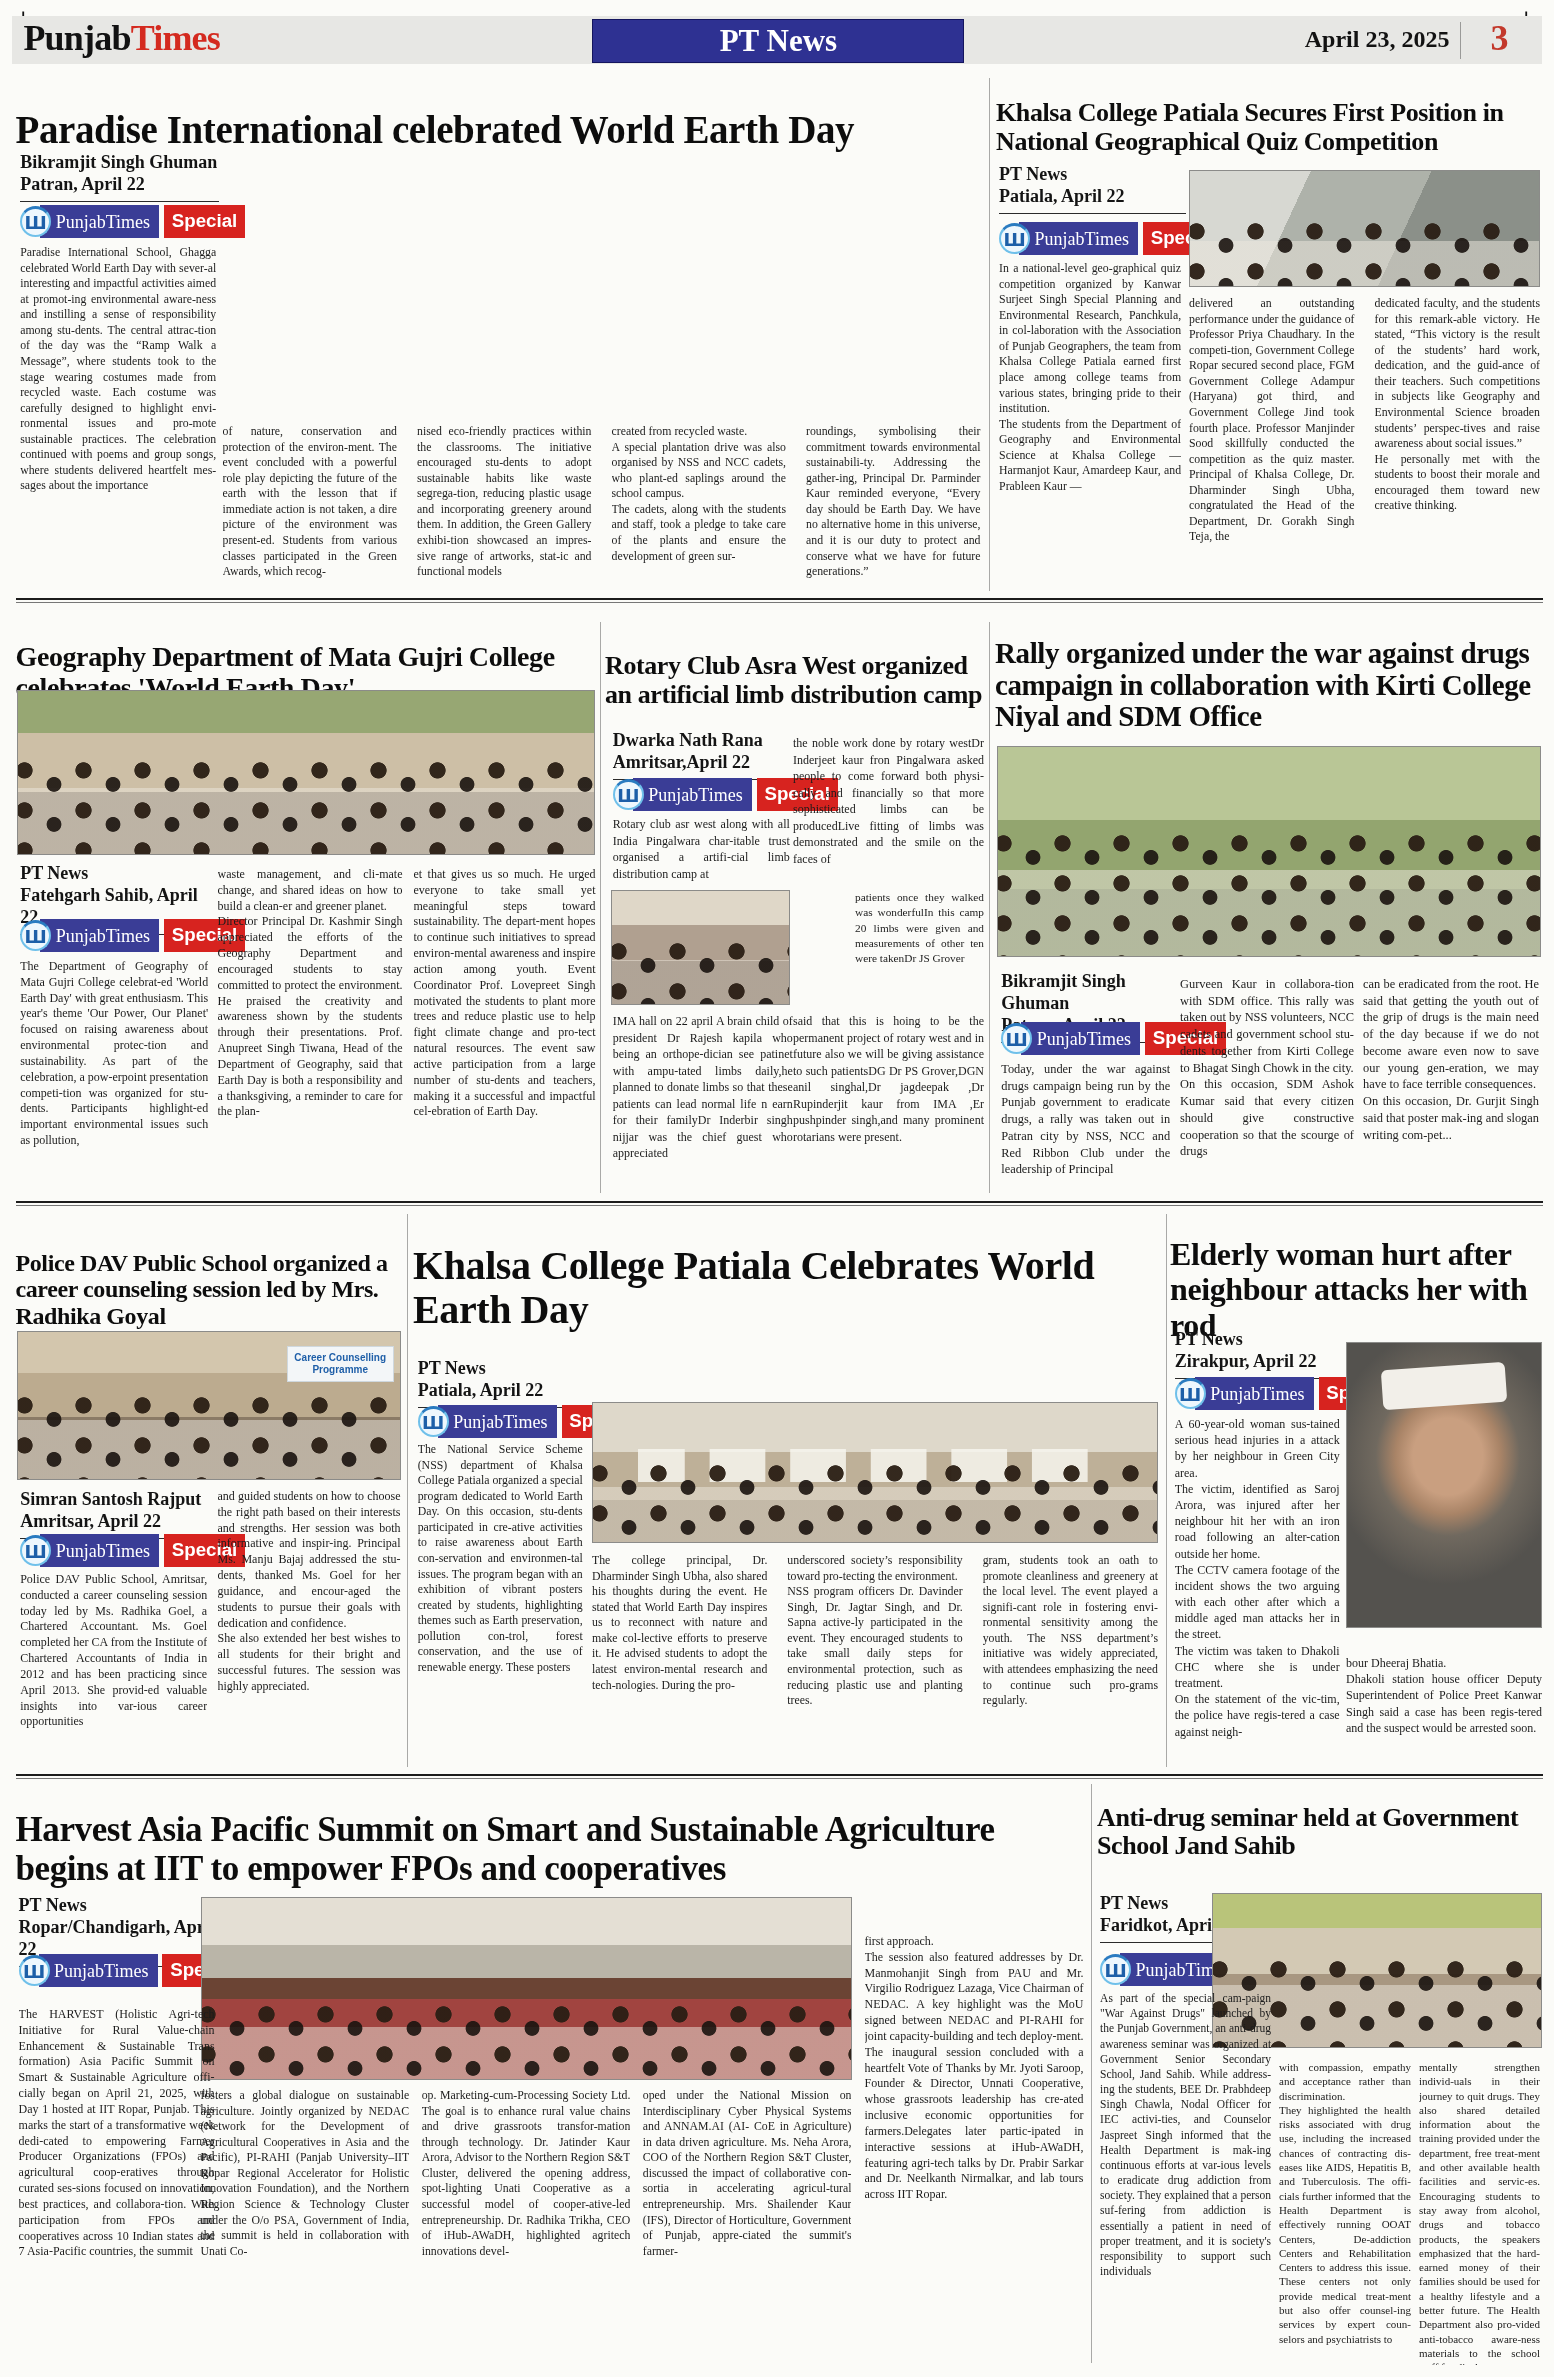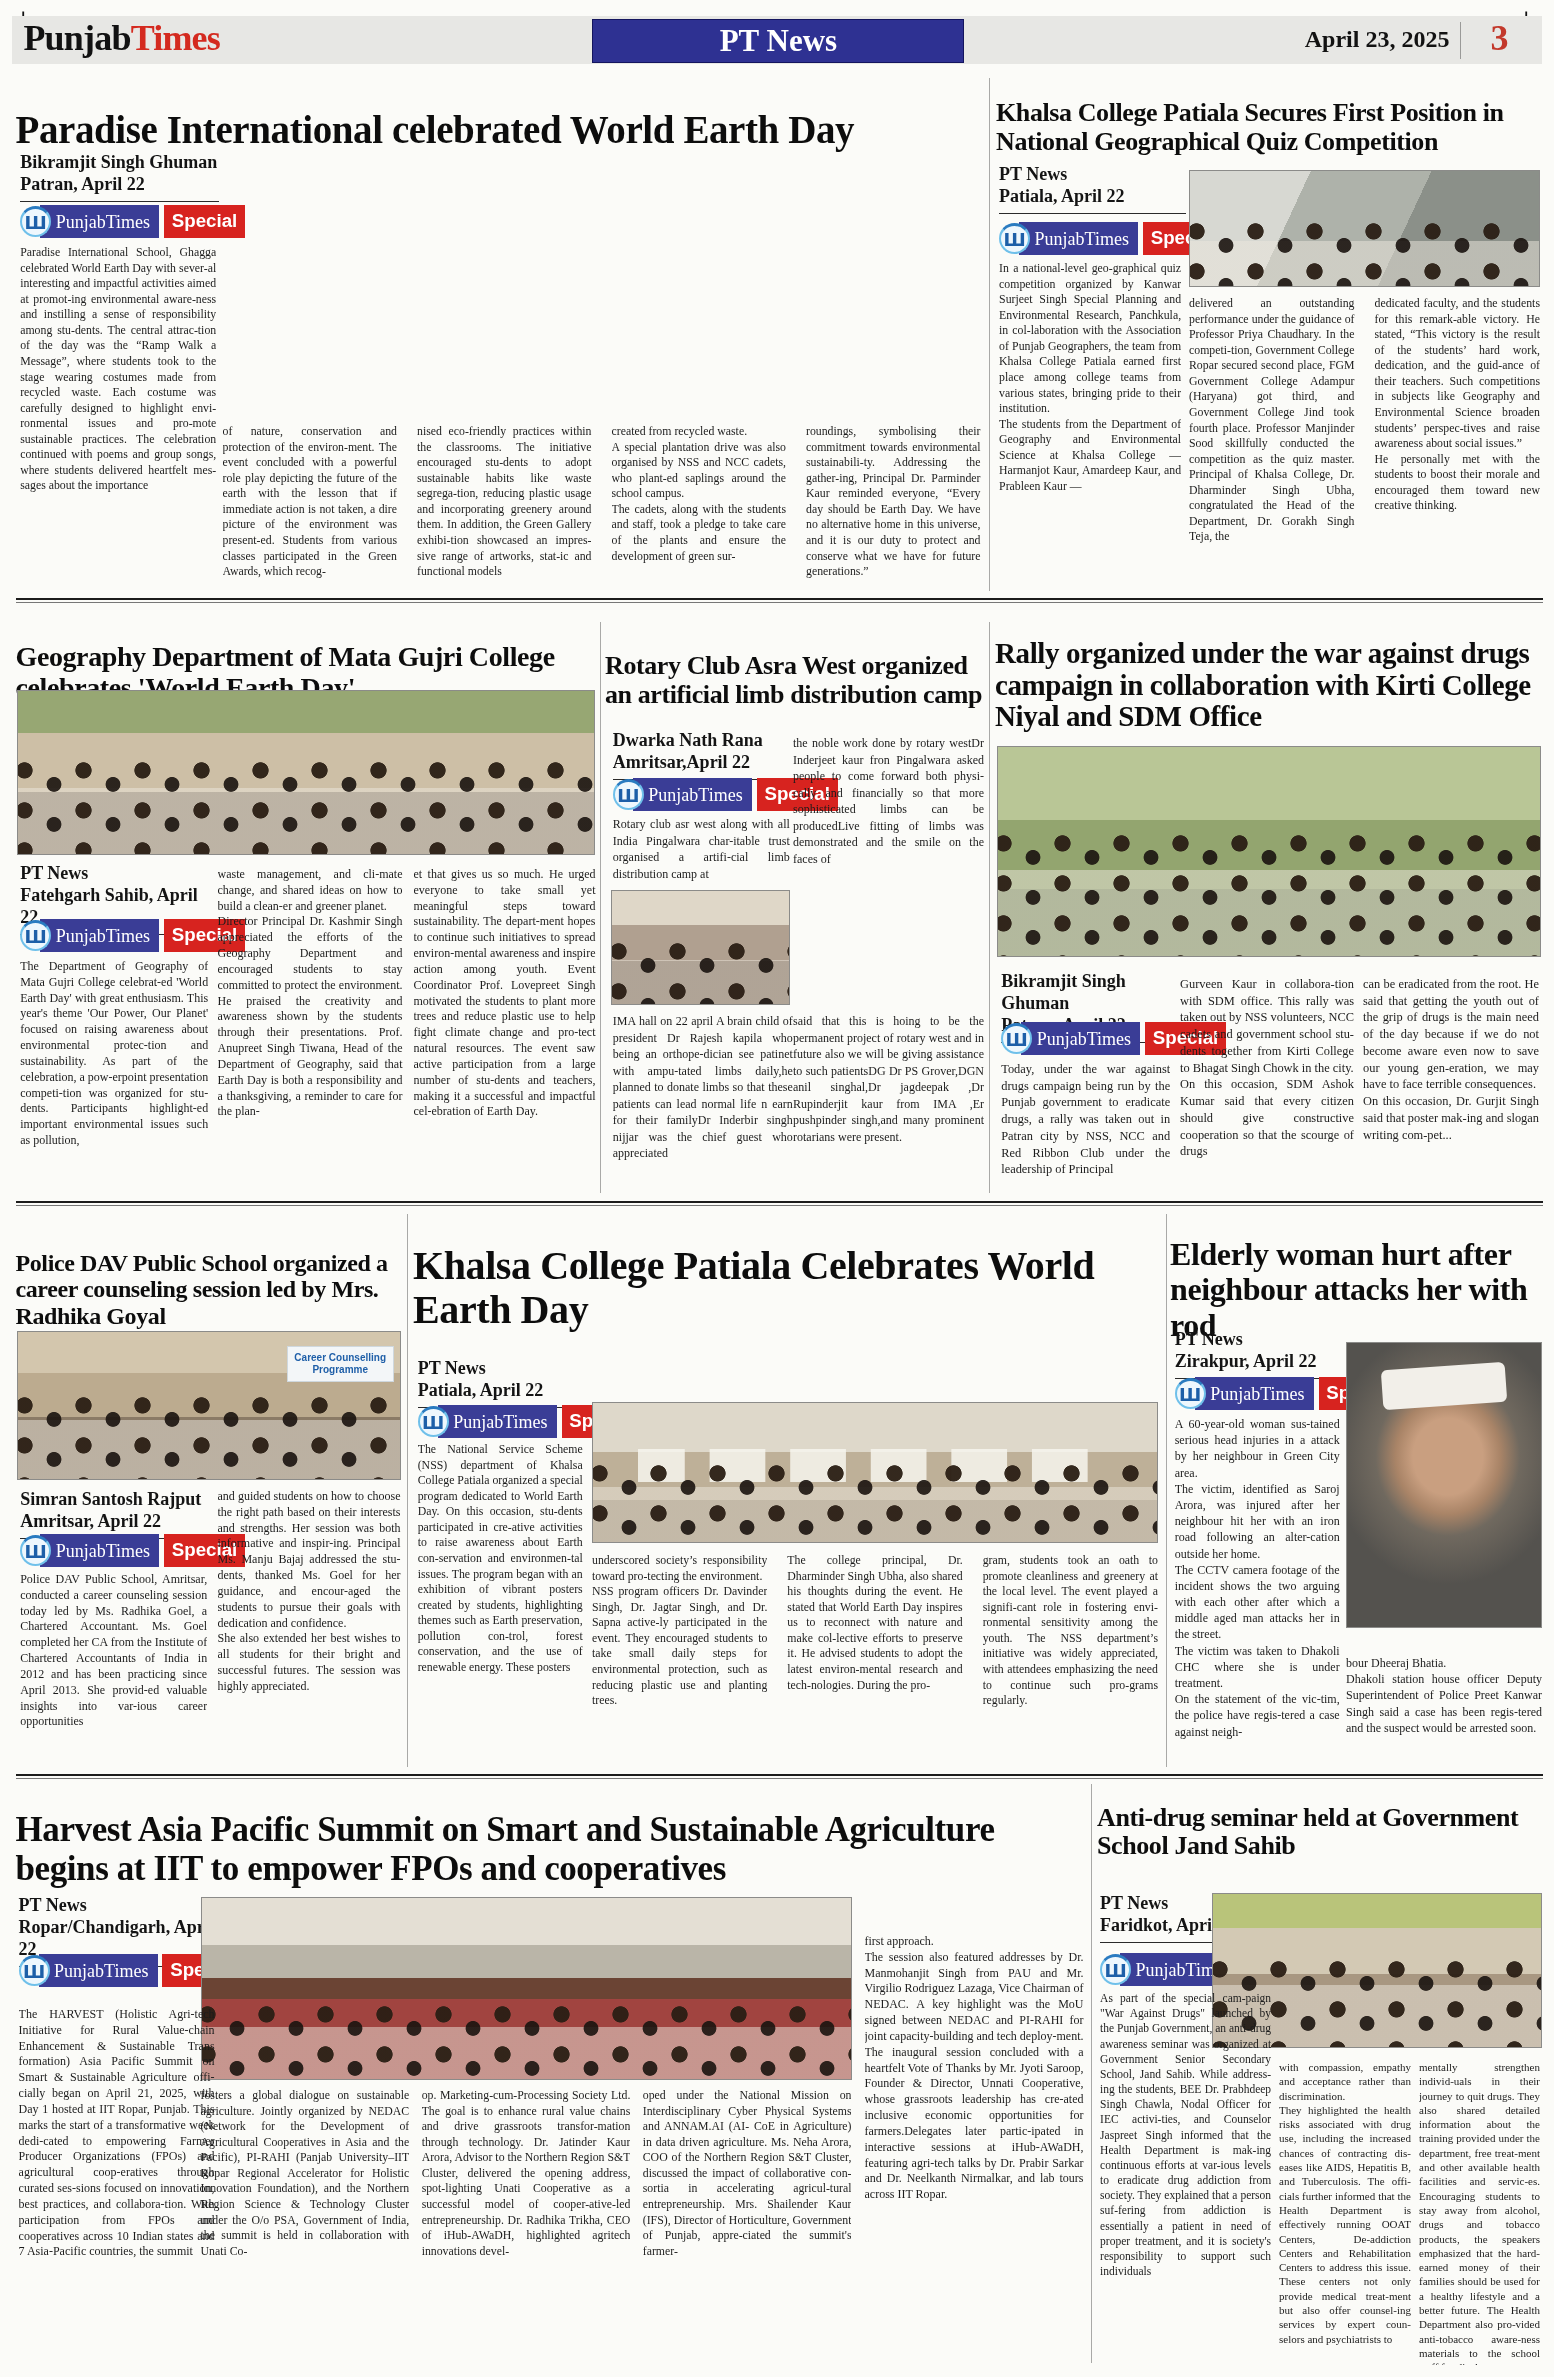--- a/index.html
+++ b/index.html
@@ -158,20 +158,21 @@
       <div class="byplace">Amritsar,April 22</div>
       <div class="byrule"></div>
     </div>
     <div class="badge" style="left:7.8px;top:166px;">
       <span class="blogo">Ш</span>
       <span class="bbrand">PunjabTimes</span>
       <span class="bspecial">Special</span>
     </div>
     <div class="txt" style="left:7.8px;top:204px;width:177px;height:72px;font-size:12px;line-height:1.38;">Rotary club asr west along with all India Pingalwara char-itable trust organised a artifi-cial limb distribution camp at</div>
     <div class="txt" style="left:188px;top:123px;width:191px;height:154px;font-size:12px;line-height:1.38;">the noble work done by rotary westDr Inderjeet kaur fron Pingalwara asked people to come forward both physi-cally and financially so that more sophisticated limbs can be producedLive fitting of limbs was demonstrated and the smile on the faces of</div>
+    <div class="txt" style="left:250px;top:278px;width:129px;height:118px;font-size:11.3px;line-height:1.35;">patients once they walked was wonderfulIn this camp 20 limbs were given and measurements of other ten were takenDr JS Grover</div>
     <div class="ph" id="phA4" style="left:6.2px;top:278px;width:179px;height:115px;">
       <div class="heads"></div>
     </div>
     <div class="txt" style="left:7.8px;top:401px;width:180px;height:173px;font-size:12px;line-height:1.38;">IMA hall on 22 april A brain child of president Dr Rajesh kapila who being an orthope-dician see patinet with ampu-tated limbs daily,he planned to donate limbs so that these patients can lead normal life n earn for their familyDr Inderbir singh nijjar was the chief guest who appreciated</div>
     <div class="txt" style="left:188px;top:401px;width:191px;height:173px;font-size:12px;line-height:1.38;">said that this is hoing to be the permanent project of rotary west and in future also we will be giving assistance to such patientsDG Dr PS Grover,DGN anil singhal,Dr jagdeepak ,Dr Rupinderjit kaur from IMA ,Er pushpinder singh,and many prominent rotarians were present.</div>
   </section>
 
   <section class="art" style="left:995px;top:612px;width:548px;height:586px;">
     <h1 class="hl" style="left:0;top:6.2px;width:548px;font-size:29px;">Rally organized under the war against drugs campaign in collaboration with Kirti College Niyal and SDM Office</h1>
     <div class="ph" id="phA5" style="left:1.6px;top:134px;width:544px;height:211px;">
@@ -226,23 +227,23 @@
       <span class="blogo">Ш</span>
       <span class="bbrand">PunjabTimes</span>
       <span class="bspecial">Special</span>
     </div>
     <div class="ph" id="phA7" style="left:179px;top:193px;width:566px;height:141px;">
       <div class="posters"></div>
       <div class="heads"></div>
     </div>
     <div class="txt" style="left:4.7px;top:233px;width:165px;height:281px;">The National Service Scheme (NSS) department of Khalsa College Patiala organized a special program dedicated to World Earth Day. On this occasion, stu-dents participated in cre-ative activities to raise awareness about Earth con-servation and environmen-tal issues. The program began with an exhibition of vibrant posters created by students, highlighting themes such as Earth preservation, pollution con-trol, forest conservation, and the use of renewable energy. These posters</div>
     <div class="cols" style="left:179px;top:344px;width:566px;height:205px;">
+      <div class="c">The college principal, Dr. Dharminder Singh Ubha, also shared his thoughts during the event. He stated that World Earth Day inspires us to reconnect with nature and make col-lective efforts to preserve it. He advised students to adopt the latest environ-mental research and tech-nologies.  During the pro-</div>
       <div class="c">underscored society’s responsibility toward pro-tecting the environment.
 NSS program officers Dr. Davinder Singh, Dr. Jagtar Singh, and Dr. Sapna active-ly participated in the event. They encouraged students to take small daily steps for environmental protection, such as reducing plastic use and planting trees.</div>
-      <div class="c">The college principal, Dr. Dharminder Singh Ubha, also shared his thoughts during the event. He stated that World Earth Day inspires us to reconnect with nature and make col-lective efforts to preserve it. He advised students to adopt the latest environ-mental research and tech-nologies.  During the pro-</div>
       <div class="c">gram, students took an oath to promote cleanliness and greenery at the local level. The event played a signifi-cant role in fostering envi-ronmental sensitivity among the youth. The NSS department’s initiative was widely appreciated, with attendees emphasizing the need to continue such pro-grams regularly.</div>
     </div>
   </section>
 
   <section class="art" style="left:1170px;top:1211px;width:373px;height:561px;">
     <h1 class="hl" style="left:0;top:4.7px;width:373px;font-size:32px;">Elderly woman hurt after neighbour attacks her with rod</h1>
     <div class="by" style="left:4.7px;top:118px;width:162px;">
       <div class="byname">PT News</div>
       <div class="byplace">Zirakpur, April 22</div>
       <div class="byrule"></div>

